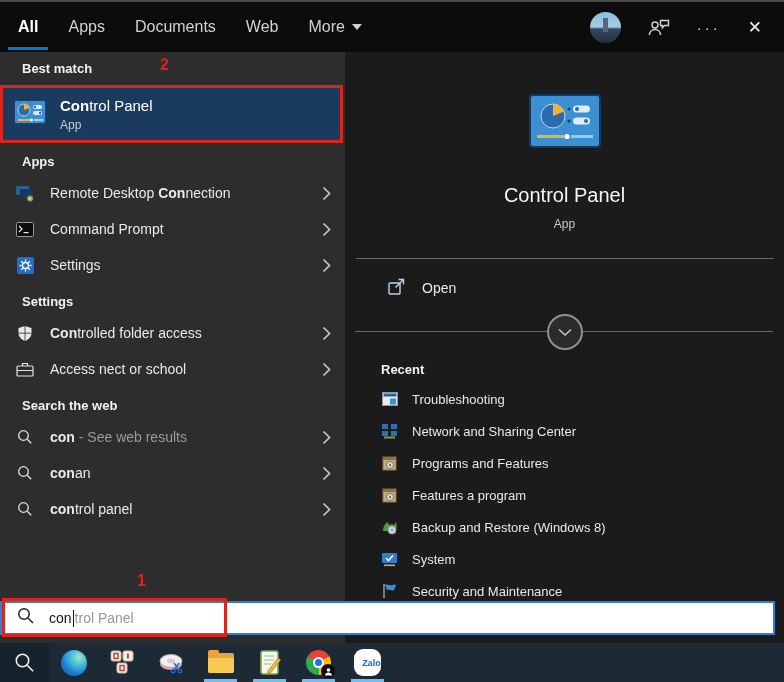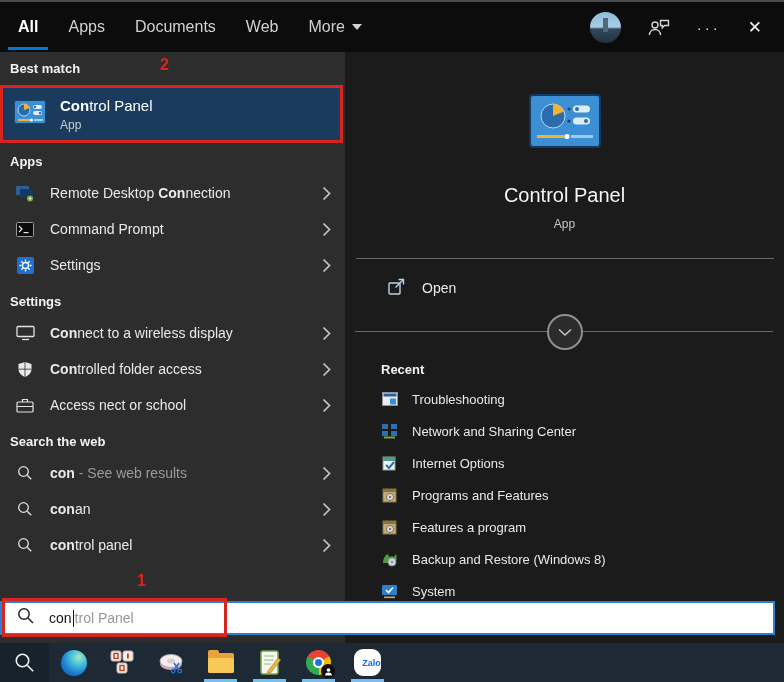--- a/index.html
+++ b/index.html
@@ -22,21 +22,21 @@
   .avatar::after { content:""; position:absolute; left:13px; top:6px; width:5px; height:14px; background:#51677a; }
   .icon-btn { color:#e0e0e0; font-size:16px; line-height:1; display:flex; align-items:center; }
   .ellipsis { letter-spacing:3px; font-size:15px; color:#e0e0e0; }
   .closex { font-size:17px; color:#f0f0f0; }
 
   
   .main { position:absolute; top:52px; left:0; right:0; bottom:39px; display:flex; }
   .leftcol { width:345px; background:#2d2d2d; position:relative; }
   .rightcol { flex:1; background:#1b1b1b; position:relative; display:flex; flex-direction:column; align-items:center; }
 
-  .sec-h { color:#f2f2f2; font-size:13px; font-weight:700; padding-left:10px; }
+  .sec-h { color:#f2f2f2; font-size:13px; font-weight:700; padding-left:22px; }
   .bm-h { padding-top:9px; }
 
   .bm-card { margin-top:9px; width:343px; height:58px; background:#1a3b5d; border:3px solid #d9251d;
              display:flex; align-items:center; gap:14px; padding-left:11px; }
   .bm-text .t1 { color:#fff; font-size:15px; }
   .bm-text .t2 { color:#c9c9c9; font-size:12px; margin-top:4px; }
   b, .m { font-weight:700; }
 
   .rows { margin-top:6px; }
   .row { height:36px; display:flex; align-items:center; padding:0 14px 0 14px; color:#e9e9e9; font-size:14px; }
@@ -205,34 +205,20 @@
                 <path d="M1.5 1.5l6 6-6 6" fill="none" stroke="#c4c4c4" stroke-width="1.7"></path>
               </svg>
             </span>
         </div>
       </div>
 
       <div class="sec-h gap-h">Settings</div>
       <div class="rows">
         <div class="row">
           <span class="ric">
-            <svg width="19" height="16" viewBox="0 0 19 16">
-                <rect x="1" y="1.5" width="17" height="10" rx="1" fill="none" stroke="#e2e2e2" stroke-width="1.3"></rect>
-                <path d="M6 14.5h7" stroke="#e2e2e2" stroke-width="1.3"></path>
-              </svg>
-          </span>
-          <span class="rlabel"><span></span><b>Con</b><span>nect to a wireless display</span></span>
-          <span class="chev">
-              <svg width="9" height="15" viewBox="0 0 9 15">
-                <path d="M1.5 1.5l6 6-6 6" fill="none" stroke="#c4c4c4" stroke-width="1.7"></path>
-              </svg>
-            </span>
-        </div>
-        <div class="row">
-          <span class="ric">
             <svg width="16" height="17" viewBox="0 0 16 17">
                 <path d="M8 1l6.5 2v5c0 4.2-3.2 6.8-6.5 8C4.7 14.8 1.5 12.2 1.5 8V3z" fill="#e8e8e8"></path>
                 <path d="M8 1v15" stroke="#2d2d2d" stroke-width="0.8"></path>
                 <path d="M1.5 8.2h13" stroke="#2d2d2d" stroke-width="0.8"></path>
               </svg>
           </span>
           <span class="rlabel"><span></span><b>Con</b><span>trolled folder access</span></span>
           <span class="chev">
               <svg width="9" height="15" viewBox="0 0 9 15">
                 <path d="M1.5 1.5l6 6-6 6" fill="none" stroke="#c4c4c4" stroke-width="1.7"></path>
@@ -363,30 +349,20 @@
                 <rect x="10" y="1" width="6" height="5" fill="#2d6fb0"></rect>
                 <rect x="1" y="8" width="6" height="5" fill="#2d6fb0"></rect>
                 <rect x="10" y="8" width="6" height="5" fill="#2d6fb0"></rect>
                 <rect x="3" y="13.5" width="11" height="2" fill="#69a84f"></rect>
               </svg>
             </span>
           <span>Network and Sharing Center</span>
         </div>
         <div class="rc-row">
           <span class="rc-ic">
-              <svg width="15" height="16" viewBox="0 0 15 16">
-                <rect x="1" y="2" width="12" height="13" fill="#eef3ee" stroke="#8aa28a"></rect>
-                <rect x="1" y="2" width="12" height="4" fill="#4f9a8c"></rect>
-                <path d="M4 10l3 3 5-6" fill="none" stroke="#2d6fb0" stroke-width="2"></path>
-              </svg>
-            </span>
-          <span>Internet Options</span>
-        </div>
-        <div class="rc-row">
-          <span class="rc-ic">
               <svg width="16" height="16" viewBox="0 0 16 16">
                 <rect x="1" y="2" width="13" height="13" fill="#c9a96e" stroke="#8a7347"></rect>
                 <rect x="1" y="2" width="13" height="3" fill="#8a7347"></rect>
                 <circle cx="8" cy="10" r="3.6" fill="#d8d8d8" stroke="#777"></circle>
                 <circle cx="8" cy="10" r="1.2" fill="#777"></circle>
               </svg>
             </span>
           <span>Programs and Features</span>
         </div>
         <div class="rc-row">

